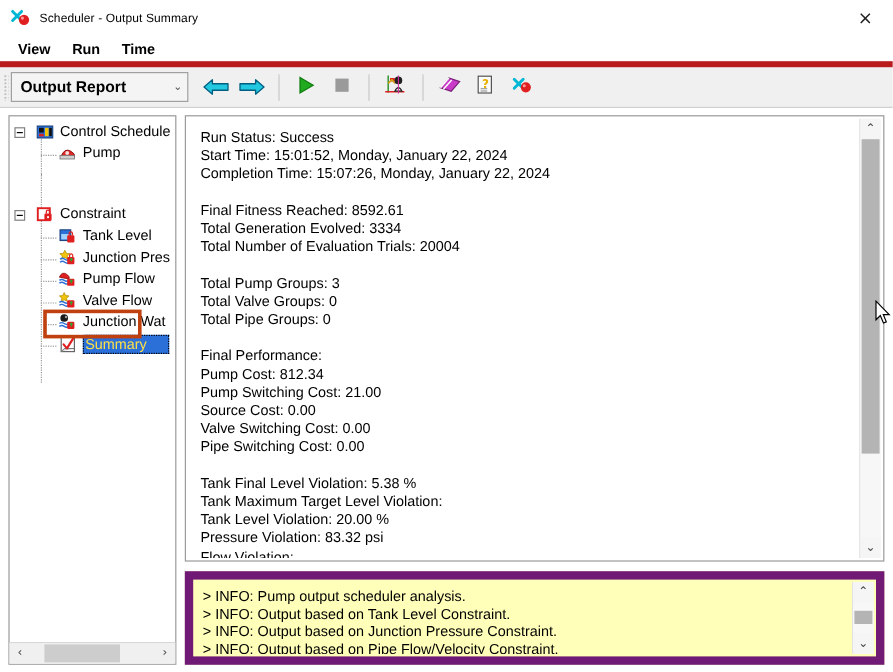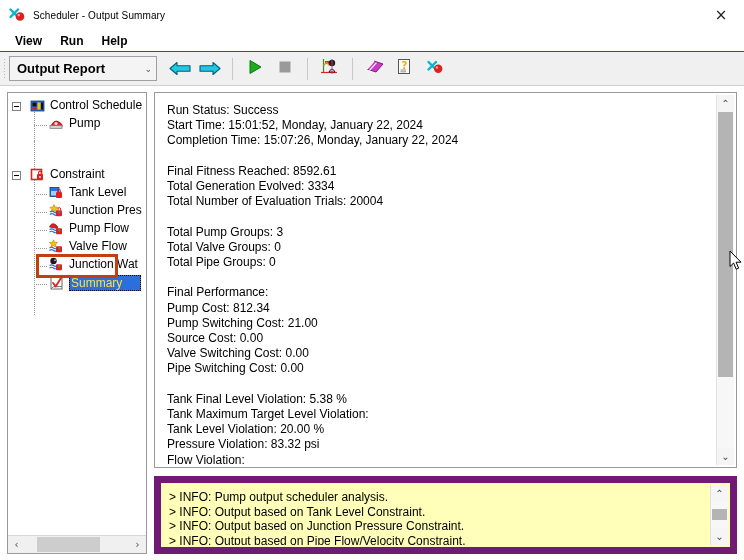--- a/index.html
+++ b/index.html
@@ -67,21 +67,21 @@
   .menu-item {
     font-size: 12px;
     padding: 2px 9px;
     color: #000;
   }
 
   
   .toolbar {
     height: 33px;
     background: #f0f0f0;
-    border-top: 1px solid #b91c1c;
+    border-top: 5px solid #b91c1c;
     border-bottom: 1px solid #d0d0d0;
     display: flex;
     align-items: center;
     flex: 0 0 auto;
     padding-left: 2px;
   }
   .grip {
     width: 4px; height: 22px;
     margin: 0 2px 0 1px;
     background-image:
@@ -334,21 +334,21 @@
         <circle cx="10.7" cy="9.1" r="1.3" fill="#ff9a9a"></circle>
       </svg>
     </div>
     <div class="title-text">Scheduler - Output Summary</div>
     <div class="win-close">×</div>
   </div>
 
   <div class="menubar">
     <div class="menu-item">View</div>
     <div class="menu-item">Run</div>
-    <div class="menu-item">Help</div>
+    <div class="menu-item">Time</div>
   </div>
 
   <div class="toolbar">
     <div class="grip"></div>
 
     <div class="combo">
       <span class="combo-label">Output Report</span>
       <span class="combo-arrow">⌄</span>
     </div>
 

